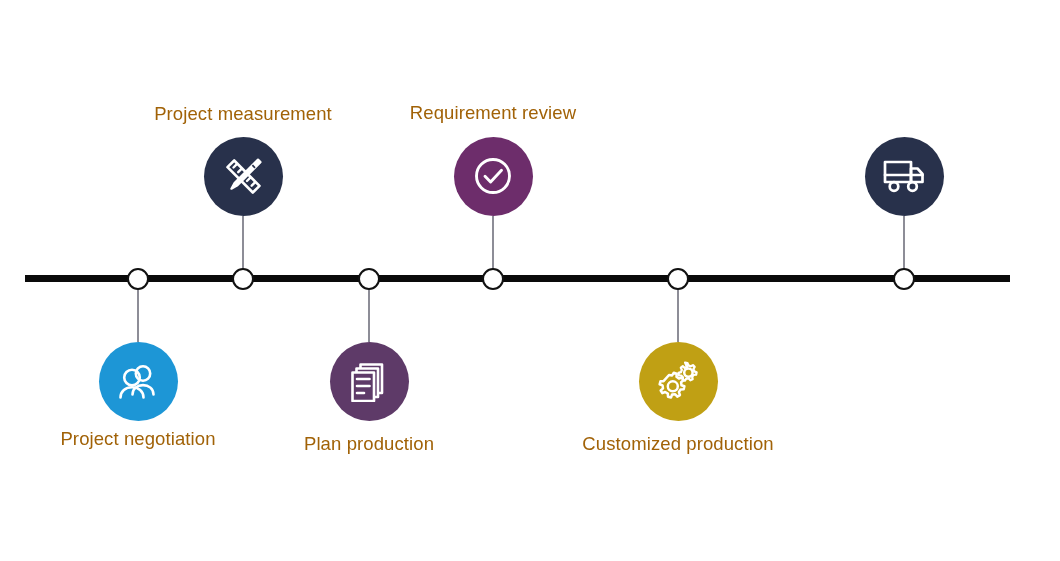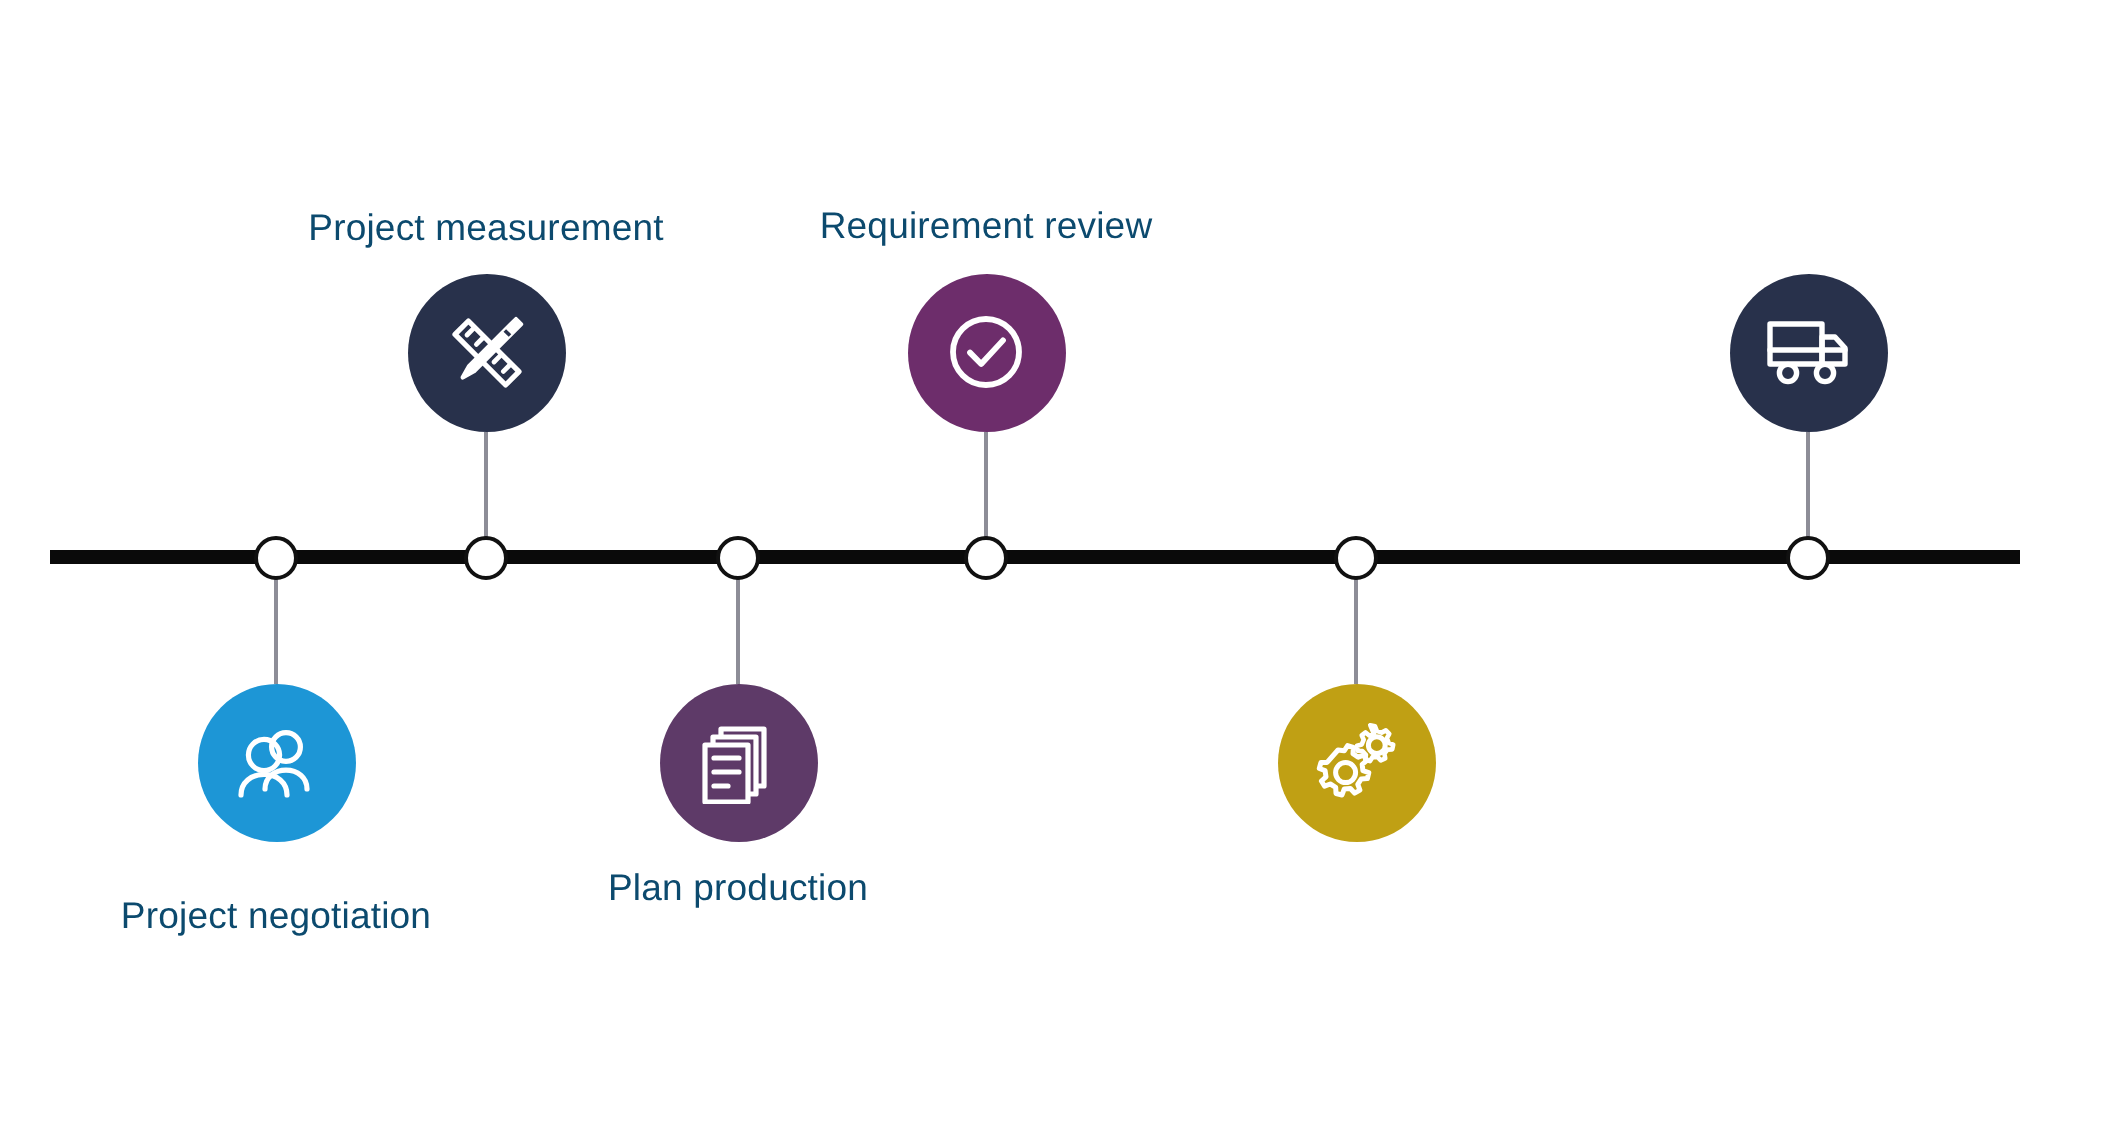--- a/index.html
+++ b/index.html
@@ -63,21 +63,21 @@
     justify-content: center;
     z-index: 4;
   }
   .bubble svg { display: block; }
   
   .caption {
     position: absolute;
     transform: translateX(-50%);
     white-space: nowrap;
     font-size: 18.5px;
-    color: #0c4a6e;
+    color: #a16207;
     letter-spacing: 0.1px;
     z-index: 6;
   }
 </style>
 </head>
 <body>
 
 <div id="canvas">
 
   <div class="axis-line"></div>
@@ -87,21 +87,21 @@
   <div class="bubble" style="left:138px; top:381px; background:#1d96d6;">
     <span>
       <svg width="46" height="40" viewBox="0 0 46 40" fill="none" stroke="#ffffff" stroke-width="2.6" stroke-linecap="round" stroke-linejoin="round">
         <circle cx="28" cy="12.5" r="7.2"></circle>
         <path d="M17.5 33.5c0-5.8 4.7-9.4 10.5-9.4s10.5 3.6 10.5 9.4"></path>
         <circle cx="17" cy="16.5" r="7.8"></circle>
         <path d="M5.5 36.5c0-6.3 5.1-10.3 11.5-10.3s11.5 4 11.5 10.3"></path>
       </svg>
     </span>
   </div>
-  <div class="caption" style="left:138px; top:447px;text-align:center;">Project negotiation</div>
+  <div class="caption" style="left:138px; top:428px;text-align:center;">Project negotiation</div>
 
   <div class="stem up" style="left:243px;"></div>
   <div class="node" style="left:243px;"></div>
   <div class="bubble" style="left:243px; top:176px; background:#28314b;">
     <span>
       <svg width="44" height="44" viewBox="0 0 44 44" fill="#ffffff">
 
         <path d="M6.5 13.2 L13.2 6.5 L38.5 31.8 L31.8 38.5 Z" fill="none" stroke="#ffffff" stroke-width="2.6" stroke-linejoin="round"></path>
         <path d="M12.5 13.5 L15.8 10.2" stroke="#ffffff" stroke-width="2.4" stroke-linecap="round"></path>
         <path d="M17.2 18.2 L20.5 14.9" stroke="#ffffff" stroke-width="2.4" stroke-linecap="round"></path>
@@ -150,20 +150,21 @@
       <svg width="46" height="46" viewBox="0 0 46 46" fill="none" stroke="#ffffff" stroke-width="2.5" stroke-linejoin="round">
 
         <path d="M33.0 5.0 l2.6 0.55 0.95 2.55 2.6 0.95 2.35-1.25 1.85 1.9 -1.3 2.3 0.95 2.6 2.5 0.95 -0.55 2.6 -2.6 0.1 -1.65 2.2 0.45 2.6 -2.4 1.1 -1.75-1.95 -2.75 0.15 -1.45 2.2 -2.5-0.85 0.35-2.6 -1.9-2.0 -2.65-0.25 -0.25-2.65 2.55-0.75 1.05-2.55 -1.1-2.4 2.1-1.6 2.0 1.75 2.65-0.65z" transform="translate(-3,0) scale(0.92) translate(3,0)"></path>
         <circle cx="33.4" cy="14.6" r="4.2"></circle>
 
         <path d="M13.0 18.0 l3.1 0.4 1.7-2.6 2.9 0.9 -0.2 3.1 2.6 1.8 2.9-1.1 1.5 2.7 -2.4 2.0 0.35 3.1 2.95 1.0 -0.7 3.0 -3.1 0.2 -1.7 2.65 1.05 2.9 -2.65 1.55 -2.1-2.35 -3.1 0.3 -1.1 2.95 -3.0-0.75 -0.15-3.1 -2.7-1.65 -2.85 1.1 -1.6-2.6 2.3-2.1 -0.45-3.05 -2.9-1.1 0.8-2.95 3.1-0.1z" transform="translate(1,-1)"></path>
         <circle cx="17.8" cy="28.3" r="5.0"></circle>
       </svg>
     </span>
   </div>
+  <div class="caption" style="left:678px; top:433px;">Customized production</div>
 
   <div class="stem up" style="left:904px;"></div>
   <div class="node" style="left:904px;"></div>
   <div class="bubble" style="left:904px; top:176px; background:#28314b;">
     <span>
       <svg width="46" height="38" viewBox="0 0 46 38" fill="none" stroke="#ffffff" stroke-width="2.7" stroke-linejoin="round" stroke-linecap="round">
         <path d="M4.0 5.0 H30.0 V25.0 H4.0 Z"></path>
         <path d="M30.0 11.5 H36.5 L41.5 17.0 V25.0 H30.0 Z"></path>
         <path d="M4.0 18.0 H41.5"></path>
         <circle cx="13.0" cy="29.5" r="4.3"></circle>

